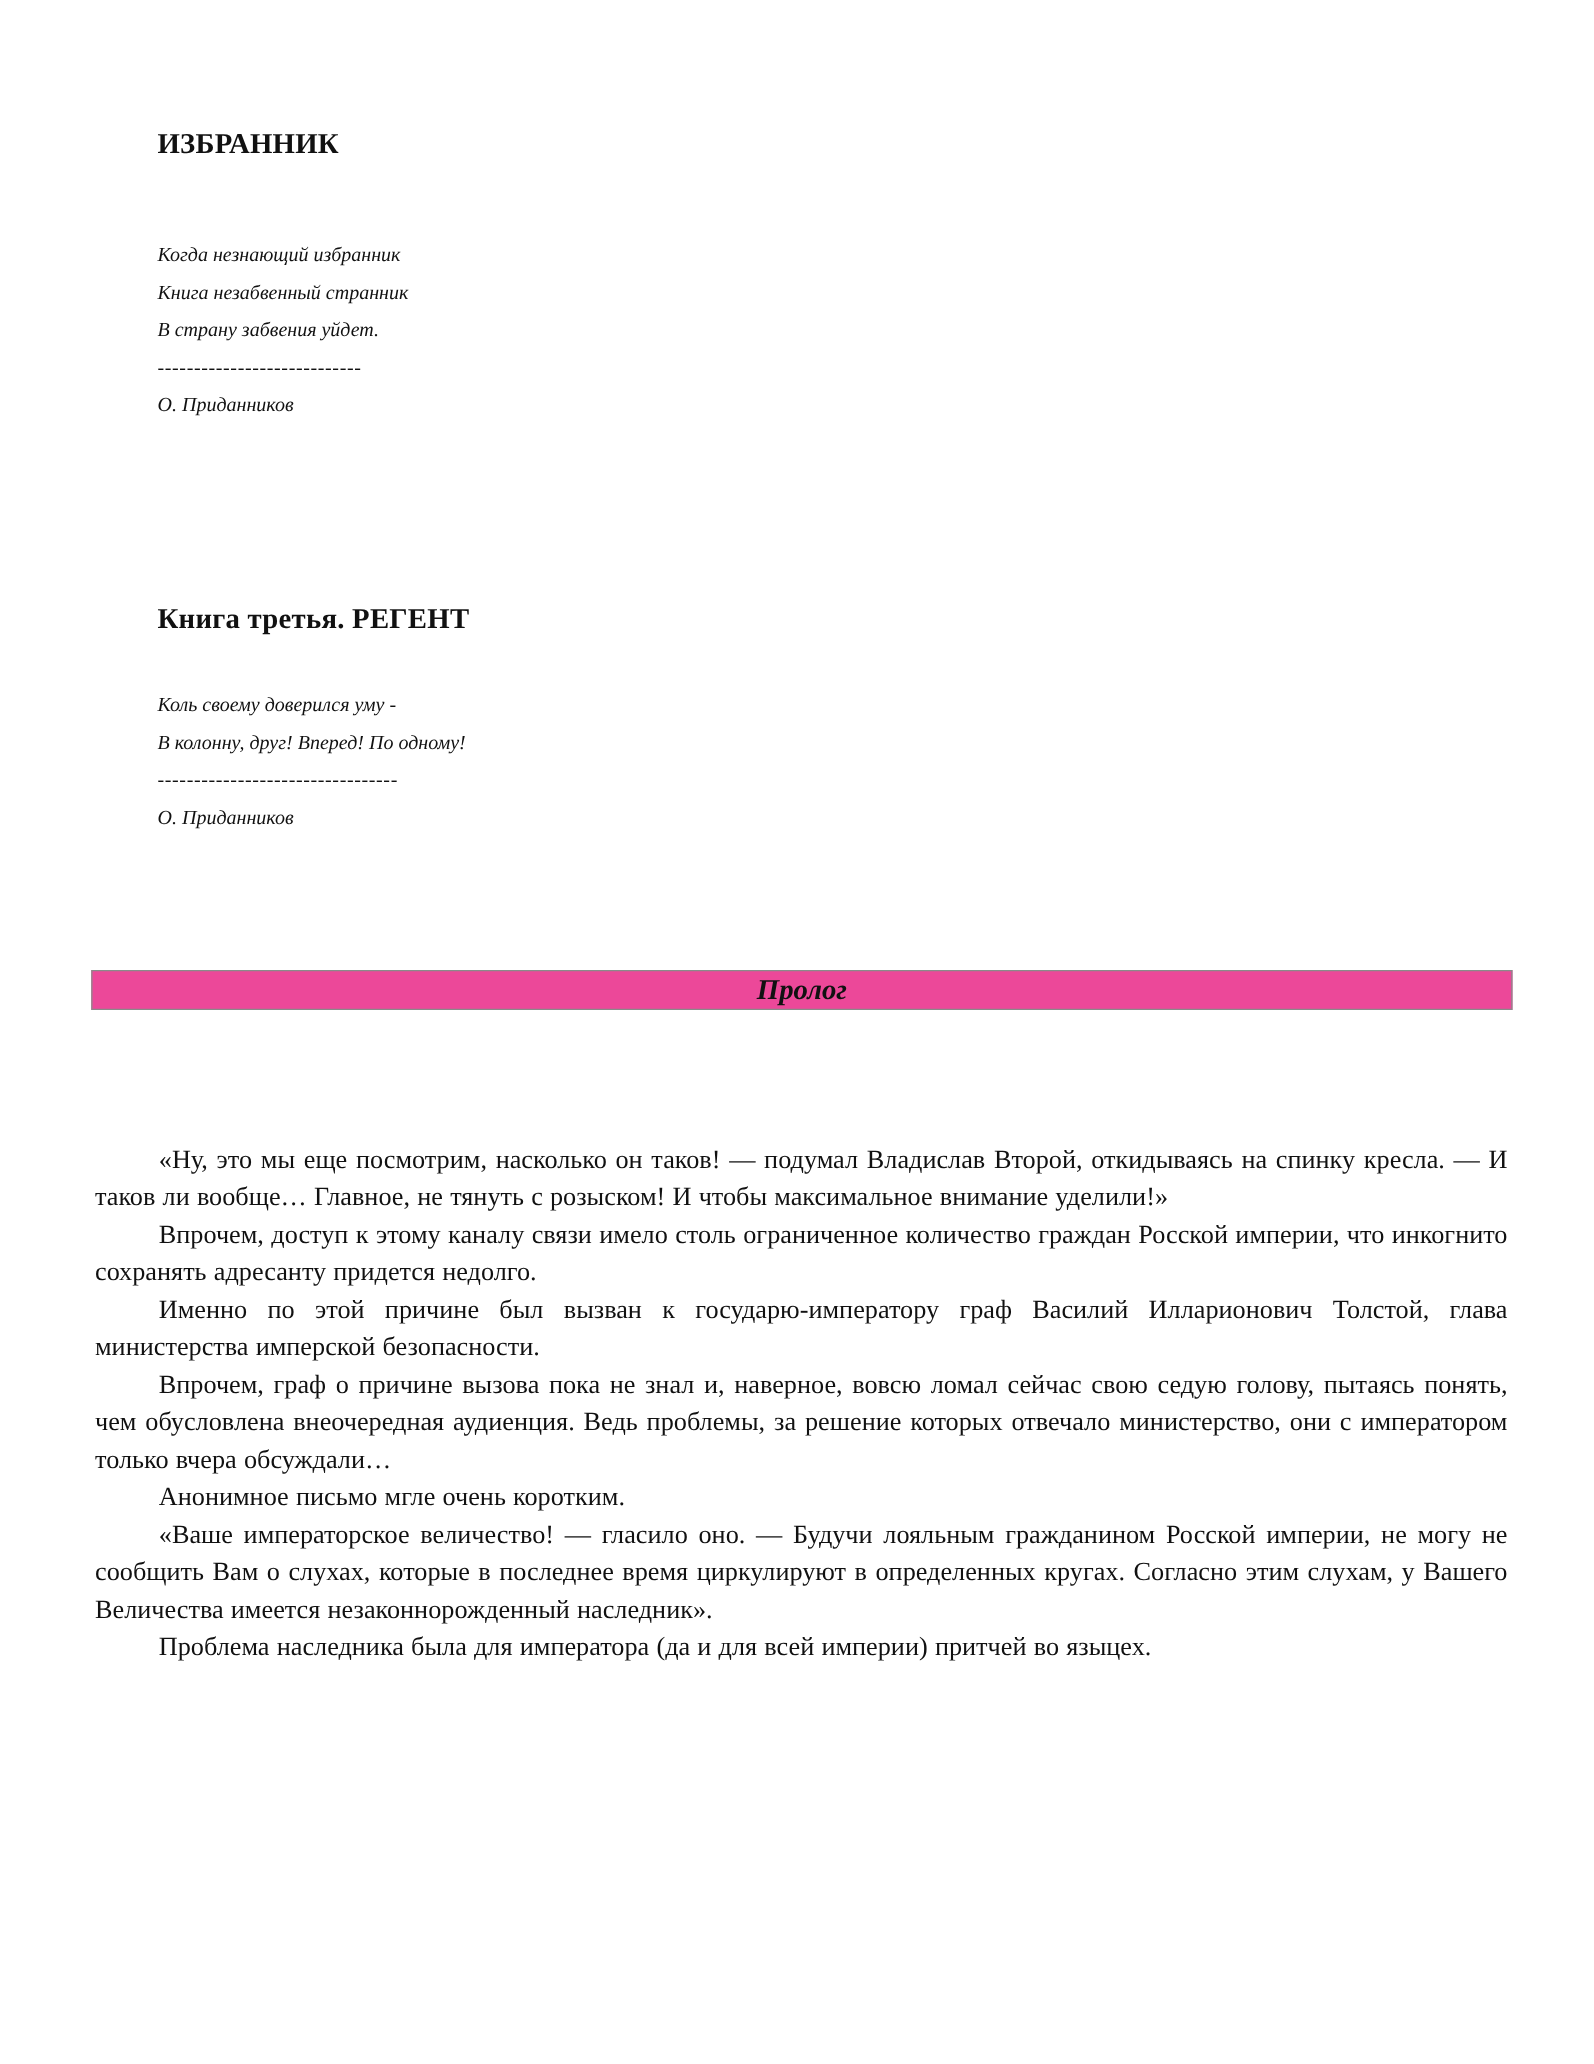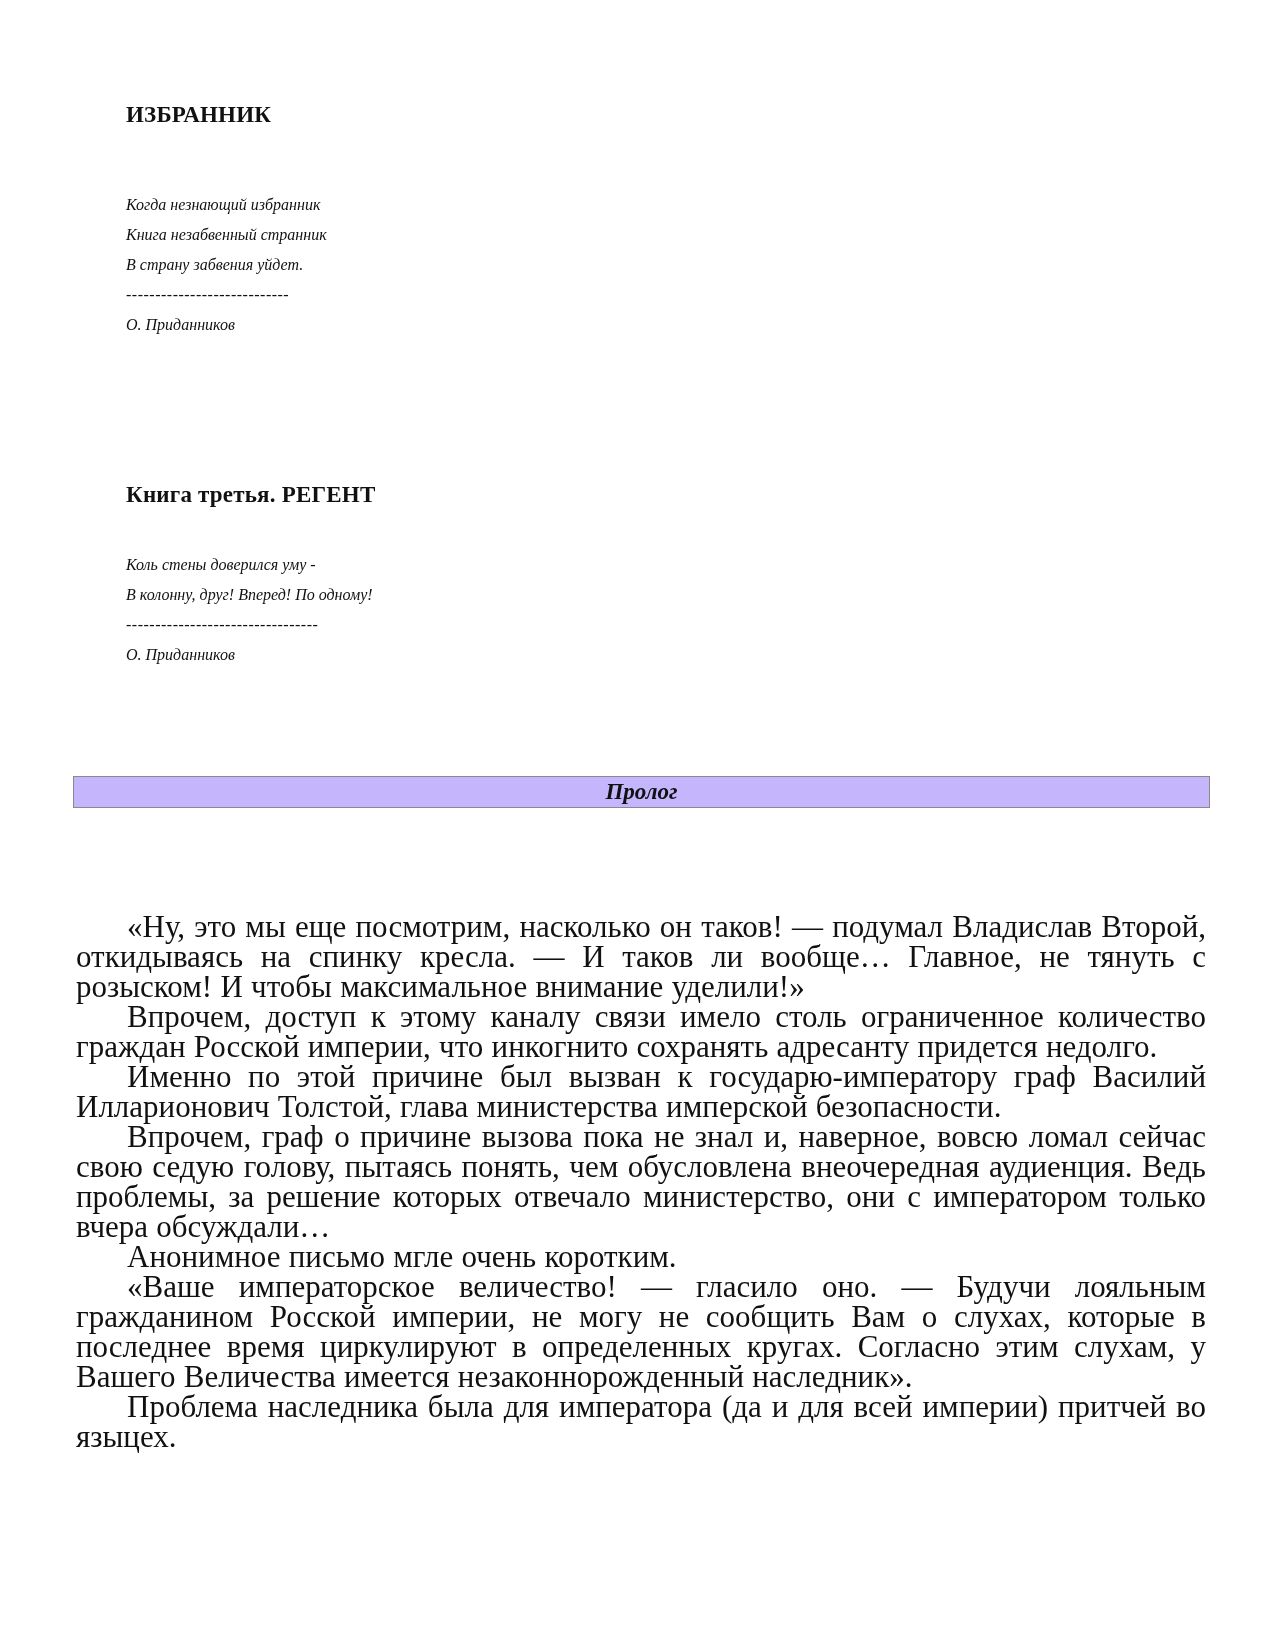--- a/index.html
+++ b/index.html
@@ -18,31 +18,31 @@
     .verse {
       position: absolute; left: 126px;
       font-family: "Liberation Serif", "DejaVu Serif", serif;
       font-style: italic; font-size: 16px; line-height: 30px;
       margin: 0;
     }
     .verse div { white-space: nowrap; }
     .dashes { letter-spacing: 0.5px; }
     .chapter-box {
       position: absolute; left: 73px; top: 776px; width: 1135px; height: 30px;
-      background: #c4b5fd; border: 1.5px solid #8a8a8a;
+      background: #ec4899; border: 1.5px solid #8a8a8a;
       display: flex; align-items: center; justify-content: center;
     }
     .chapter-title {
       font-family: "Liberation Serif", "DejaVu Serif", serif;
       font-weight: bold; font-style: italic; font-size: 23px;
     }
     .body-text {
       position: absolute; left: 76px; top: 912px; width: 1130px;
       font-family: "Liberation Serif", "DejaVu Serif", serif;
-      font-size: 31px; line-height: 30px; text-align: justify;
+      font-size: 21px; line-height: 30px; text-align: justify;
       word-spacing: 0.5px;
     }
     .body-text p { margin: 0; text-indent: 51px; }
   </style>
 </head>
 <body>
 
 <div class="page">
 
   <h2 class="heading" style="top:102px;">ИЗБРАННИК</h2>
@@ -51,21 +51,21 @@
     <div>Когда незнающий избранник</div>
     <div>Книга незабвенный странник</div>
     <div>В страну забвения уйдет.</div>
     <div class="dashes">----------------------------</div>
     <div>О. Приданников</div>
   </div>
 
   <h2 class="heading" style="top:462px;margin-top:20px;">Книга третья. РЕГЕНТ</h2>
 
   <div class="verse" style="top:550px;">
-    <div>Коль стены доверился уму -</div>
+    <div>Коль своему доверился уму -</div>
     <div>В колонну, друг! Вперед! По одному!</div>
     <div class="dashes">---------------------------------</div>
     <div>О. Приданников</div>
   </div>
 
   <div class="chapter-box">
     <span class="chapter-title">Пролог</span>
   </div>
 
   <div class="body-text">

